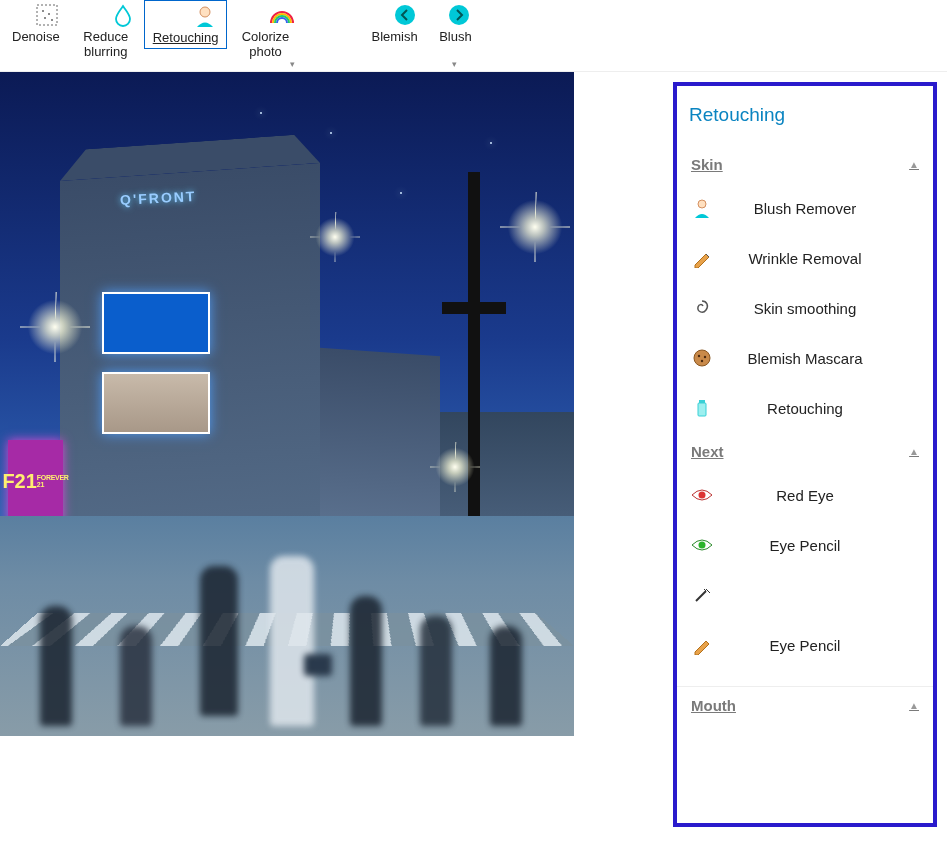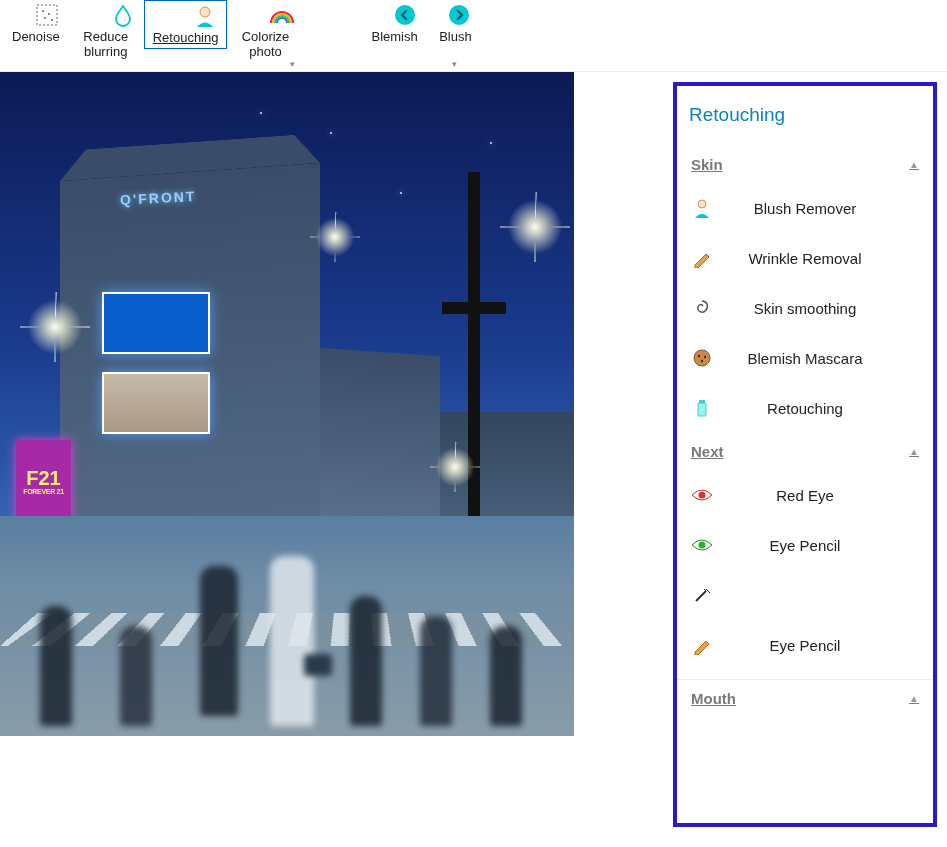--- a/index.html
+++ b/index.html
@@ -21,21 +21,21 @@
   
   .canvas { position: relative; width: 574px; height: 664px; background: #1a2a6c; overflow: hidden; }
   .sky { position:absolute; inset:0; background: linear-gradient(to bottom, #0b1a55 0%, #1a3a8c 40%, #2a58a9 60%, #3a72bb 75%, #5c8bb5 100%); }
   .building { position:absolute; background: #465a7a; }
   .b1 { left:60px; top:100px; width:260px; height:430px; transform: skewY(-4deg); background: linear-gradient(#3a4c68,#58708c); }
   .b1::before { content:""; position:absolute; top:-30px; left:0; right:0; height:30px; background:#3a4c68; clip-path: polygon(0 100%, 10% 0, 90% 0, 100% 100%); }
   .sign-qfront { position:absolute; left:120px; top:118px; font-size:14px; font-weight:bold; letter-spacing:2px; color:#9cf; text-shadow:0 0 6px #6cf; transform: rotate(-3deg);}
   .screen { position:absolute; background:#0a5ecc; border:2px solid #fff; box-shadow:0 0 12px rgba(80,160,255,0.9); }
   .sc1 { left:102px; top:220px; width:108px; height:62px; }
   .sc2 { left:102px; top:300px; width:108px; height:62px; background:linear-gradient(#c8baaa,#a89888); }
-  .sign-f21 { position:absolute; left:16px; top:368px; width:55px; height:82px; background:#a62aa6; display:flex; flex-direction:column; align-items:center; justify-content:center; color:#ffef70; font-weight:bold; font-family:Arial; box-shadow:0 0 10px #d44ad4; }
+  .sign-f21 { position:absolute; left:8px; top:368px; width:55px; height:82px; background:#a62aa6; display:flex; flex-direction:row; align-items:center; justify-content:center; color:#ffef70; font-weight:bold; font-family:Arial; box-shadow:0 0 10px #d44ad4; }
   .sign-f21 .big { font-size:20px; line-height:1;}
   .sign-f21 .sm { font-size:7px; letter-spacing:-0.3px; }
   .sign-yellow { position:absolute; left:0px; top:456px; width:55px; height:58px; background:#fce94f; box-shadow:0 0 8px #fff176; }
   .sign-yellow::after { content:""; position:absolute; left:14px; top:8px; width:26px; height:28px; background: radial-gradient(circle at 50% 40%, #333 35%, transparent 36%), radial-gradient(circle at 50% 75%, #333 35%, transparent 36%); border-radius:50%; }
   .b2 { left:320px; top:280px; width:120px; height:260px; background: linear-gradient(#3a4c68,#6a82a0); transform: skewY(4deg);}
   .b3 { left:440px; top:340px; width:140px; height:200px; background: linear-gradient(#32465e,#5a7290);}
   .pole { position:absolute; left:468px; top:100px; width:12px; height:600px; background:#111; }
   .pole::before { content:""; position:absolute; left:-26px; top:130px; width:64px; height:12px; background:#111; }
   .street { position:absolute; bottom:0; left:0; right:0; height:220px; background: linear-gradient(#5a7fa0 0%, #6e8ca5 30%, #889ca8 100%); }
   .crosswalk { position:absolute; bottom:90px; left:0; right:0; height:60px; background: repeating-linear-gradient(100deg, #dde6ec 0 18px, #7a909e 18px 42px); transform: perspective(300px) rotateX(50deg); transform-origin: bottom; opacity:0.85; }
@@ -50,21 +50,21 @@
   .sign-tsutaya { position:absolute; left:182px; top:518px; color:#d0e3f5; font-size:11px; letter-spacing:1.5px; opacity:0.85; border:1px solid rgba(208,227,245,0.6); padding:1px 4px; }
 
   
   .panel { position: absolute; top: 82px; right: 10px; width: 264px; height: 745px; border: 4px solid #2a1acc; background: #fff; padding: 12px 0 0 0; overflow: hidden; }
   .panel-title { color: #0a84c1; font-size: 19px; font-weight: 400; padding: 6px 12px 20px 12px; }
   .section-header { display:flex; justify-content:space-between; align-items:center; padding: 10px 14px; color:#7a7a7a; font-weight:600; font-size:15px; cursor:pointer;text-decoration:underline; }
   .section-header .chev { font-size:10px; color:#999; }
   .tool-item { display:flex; align-items:center; padding: 14px 14px; cursor:pointer; }
   .tool-item .ticon { width:22px; height:22px; display:flex; align-items:center; justify-content:center; margin-right: 0; flex-shrink:0; }
   .tool-item .tlabel { flex:1; text-align:center; font-size:15px; color:#222; padding-right:22px; }
-  .mouth-row { border-top:1px solid #eee; margin-top:9px;}
+  .mouth-row { border-top:1px solid #eee; margin-top:16px;}
 </style>
 </head>
 <body>
 
 <div class="toolbar">
   <div class="tool-btn">
     <span class="tool-icon">
       <svg width="24" height="24">
           <rect x="2" y="2" width="20" height="20" fill="none" stroke="#666" stroke-dasharray="2 2"></rect>
           <circle cx="8" cy="8" r="1" fill="#666"></circle>

